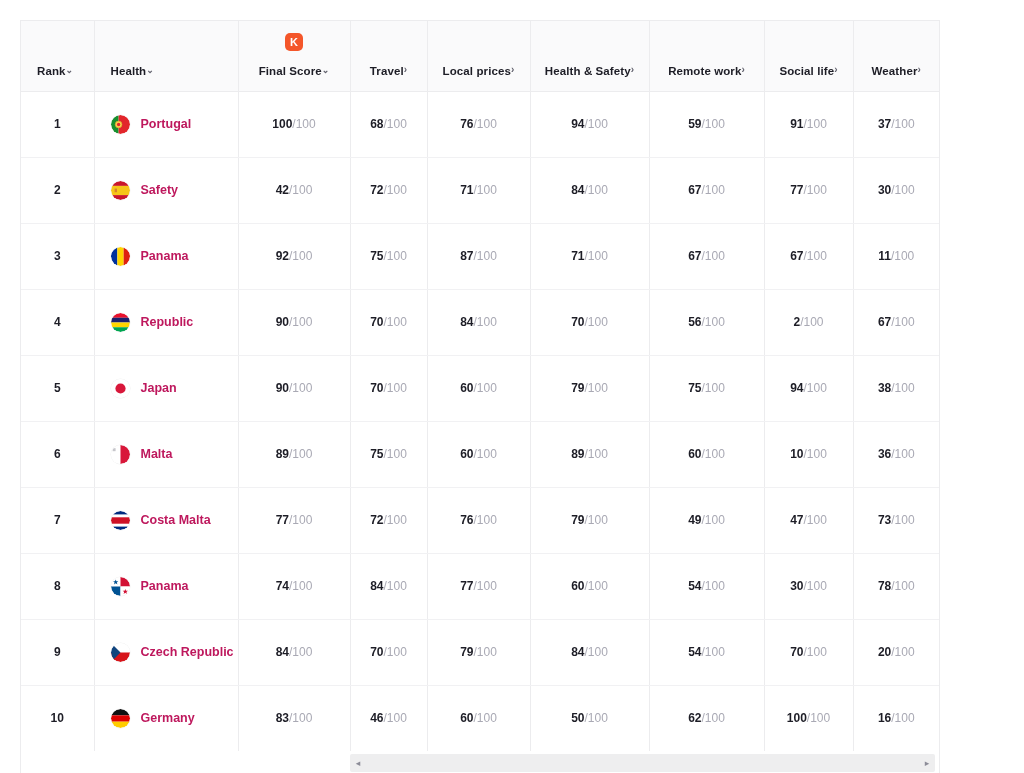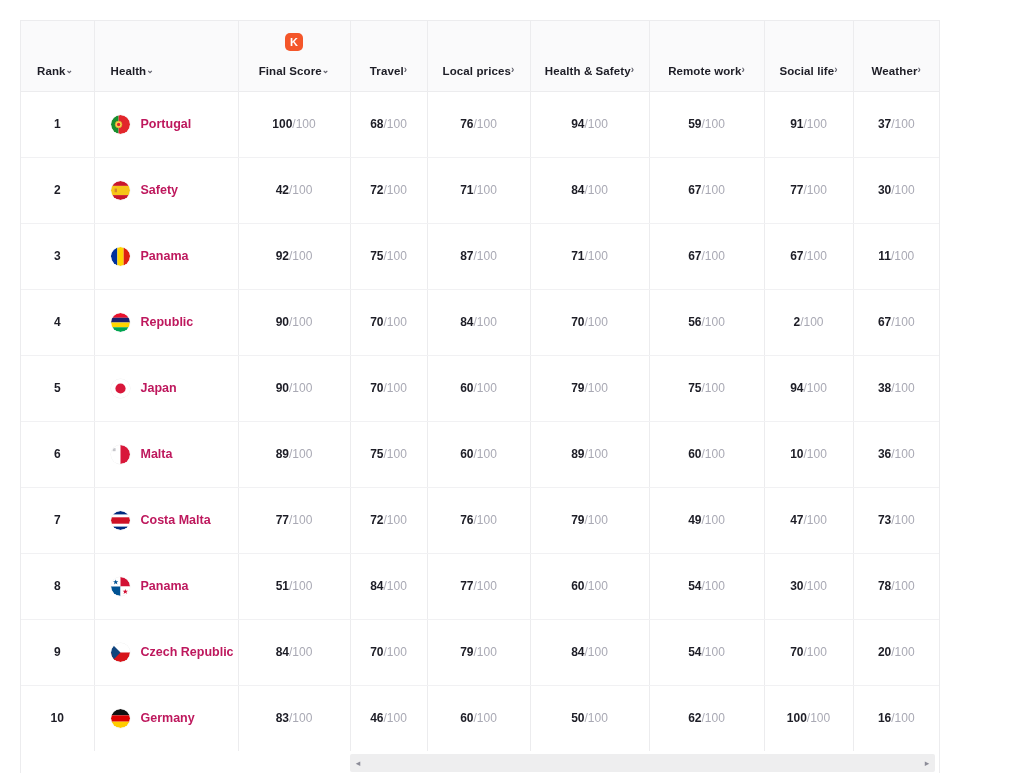--- a/index.html
+++ b/index.html
@@ -466,21 +466,21 @@
                       <rect y="9.5" width="9.5" height="9.5" fill="#005293"></rect>
                       <rect x="9.5" y="9.5" width="9.5" height="9.5" fill="#ffffff"></rect>
                       <path d="M4.7 2.4l0.7 1.9h1.9l-1.5 1.2 0.6 1.9-1.7-1.2-1.7 1.2 0.6-1.9-1.5-1.2h1.9z" fill="#005293"></path>
                       <path d="M14.3 11.9l0.7 1.9h1.9l-1.5 1.2 0.6 1.9-1.7-1.2-1.7 1.2 0.6-1.9-1.5-1.2h1.9z" fill="#d21034"></path>
                     </g>
                   </svg>
                 </span>
                 <span class="country-name">Panama</span>
               </div>
             </td>
-            <td><span class="score"><span>51</span><span class="den">/100</span></span></td>
+            <td><span class="score"><span>74</span><span class="den">/100</span></span></td>
             <td><span class="score"><span>84</span><span class="den">/100</span></span></td>
             <td><span class="score"><span>77</span><span class="den">/100</span></span></td>
             <td><span class="score"><span>60</span><span class="den">/100</span></span></td>
             <td><span class="score"><span>54</span><span class="den">/100</span></span></td>
             <td><span class="score"><span>30</span><span class="den">/100</span></span></td>
             <td><span class="score"><span>78</span><span class="den">/100</span></span></td>
           </tr>
           <tr>
             <td class="cell-rank">9</td>
             <td class="cell-country">

